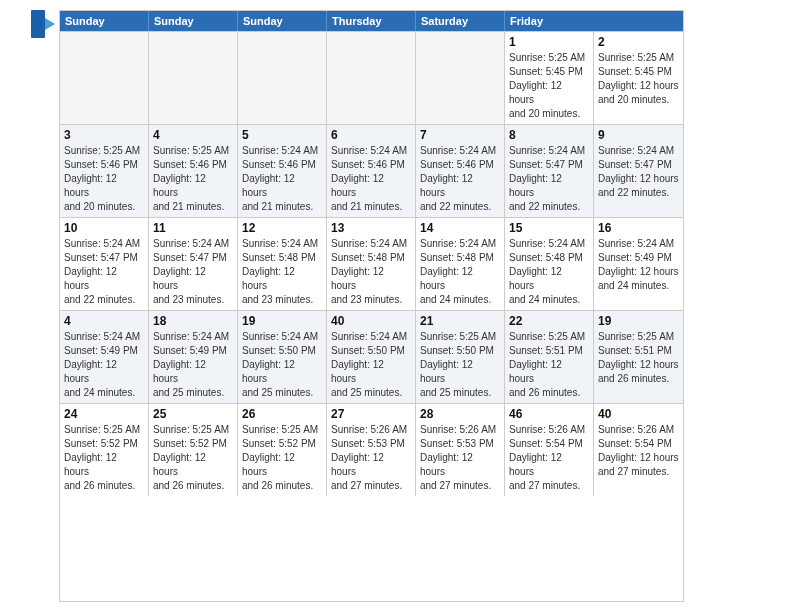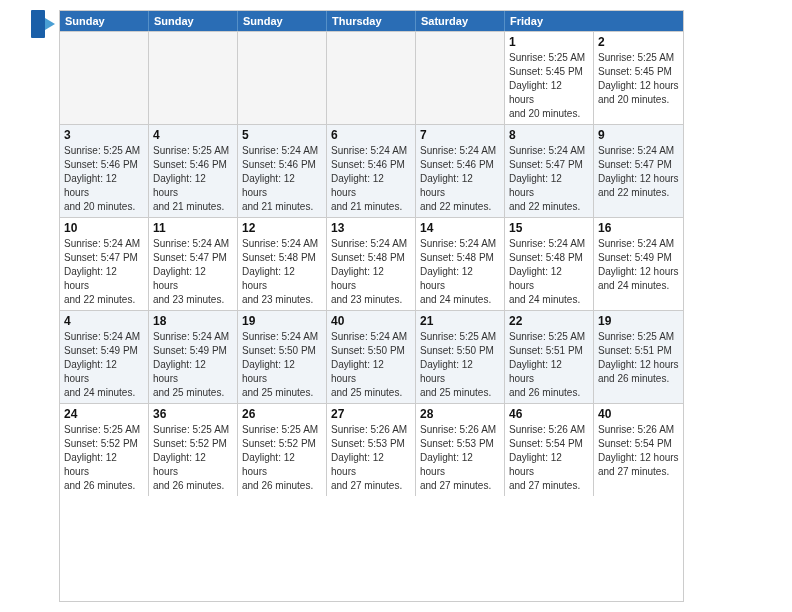--- a/index.html
+++ b/index.html
@@ -314,21 +314,21 @@
         </div>
         <div class="cal-row">
           <div class="cal-cell">
             <span class="day-num">24</span>
             <div class="cell-info" style="white-space: pre-line;">Sunrise: 5:25 AM
 Sunset: 5:52 PM
 Daylight: 12 hours
 and 26 minutes.</div>
           </div>
           <div class="cal-cell">
-            <span class="day-num">36</span>
+            <span class="day-num">25</span>
             <div class="cell-info" style="white-space: pre-line;">Sunrise: 5:25 AM
 Sunset: 5:52 PM
 Daylight: 12 hours
 and 26 minutes.</div>
           </div>
           <div class="cal-cell">
             <span class="day-num">26</span>
             <div class="cell-info" style="white-space: pre-line;">Sunrise: 5:25 AM
 Sunset: 5:52 PM
 Daylight: 12 hours

